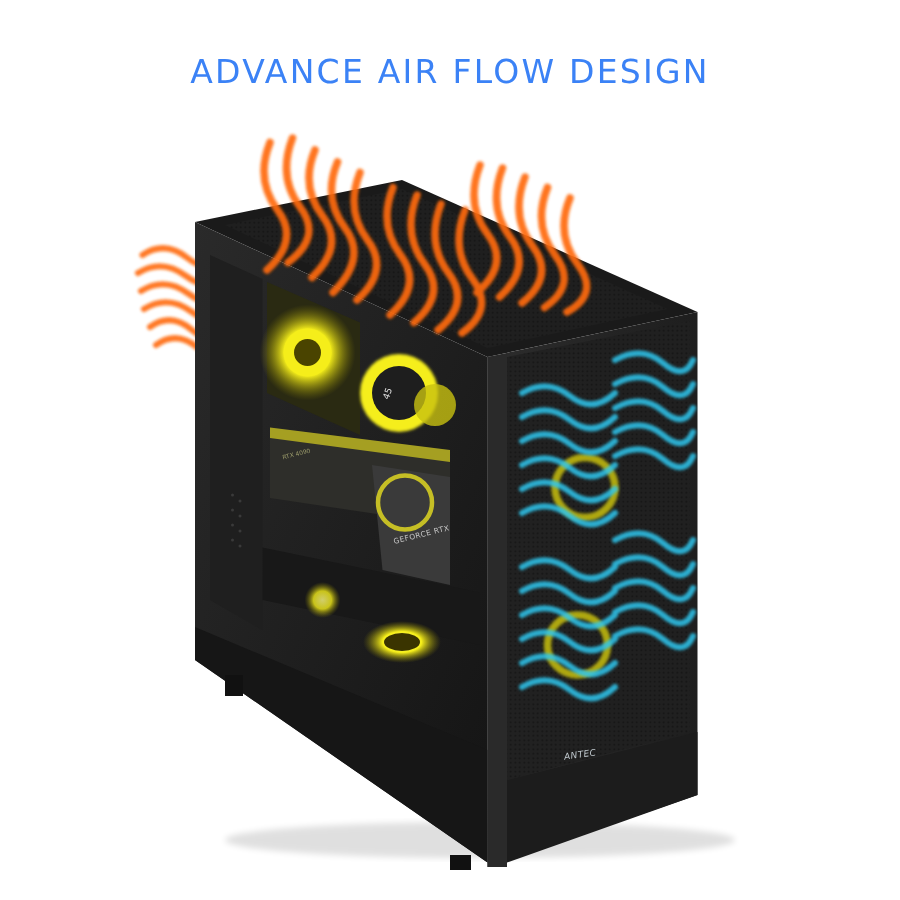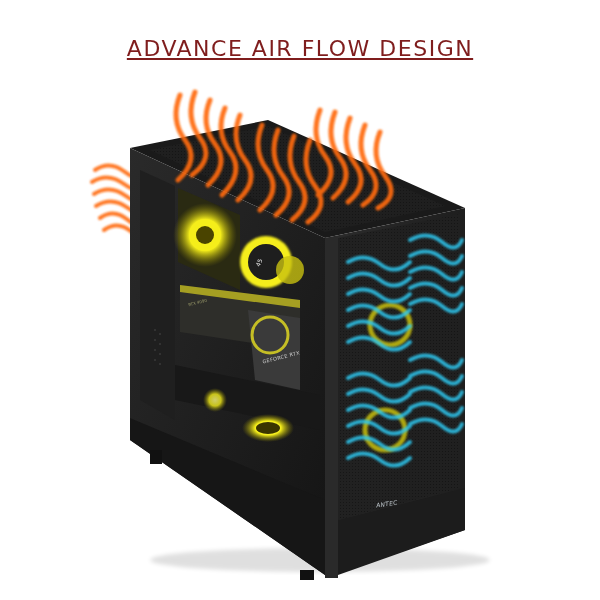--- a/index.html
+++ b/index.html
@@ -1,17 +1,17 @@
 <!DOCTYPE html>
 <html><head>
 <meta charset="utf-8">
 <style>
   html,body{margin:0;padding:0;}
   body{width:600px;height:600px;background:#ffffff;position:relative;overflow:hidden;font-family:"DejaVu Sans",sans-serif;}
-  .headline{position:absolute;left:0;top:36px;width:600px;text-align:center;font-family:"DejaVu Sans",sans-serif;font-size:22px;letter-spacing:1.5px;color:#7f1d1d;font-weight:normal;text-decoration:underline;}
+  .headline{position:absolute;left:0;top:36px;width:600px;text-align:center;font-family:"DejaVu Sans",sans-serif;font-size:22px;letter-spacing:1.5px;color:#3b82f6;font-weight:normal;}
   svg.scene{position:absolute;left:0;top:0;}
   .brand{position:absolute;left:376px;top:500px;font-size:6px;color:#bfc7cc;font-style:italic;letter-spacing:0.3px;transform:rotate(-8deg);}
   .gpu-label{position:absolute;left:262px;top:354px;font-size:5px;color:#c8c8c8;transform:rotate(-14deg);letter-spacing:0.3px;}
   .gpu-model{position:absolute;left:188px;top:300px;font-size:4px;color:#9a9a6a;transform:rotate(-14deg);}
   .aio-temp{position:absolute;left:255px;top:259px;font-size:6px;color:#e8e8e8;transform:rotate(-70deg);}
 </style>
 </head>
 <body>
 
 <div class="headline">ADVANCE AIR FLOW DESIGN</div>

